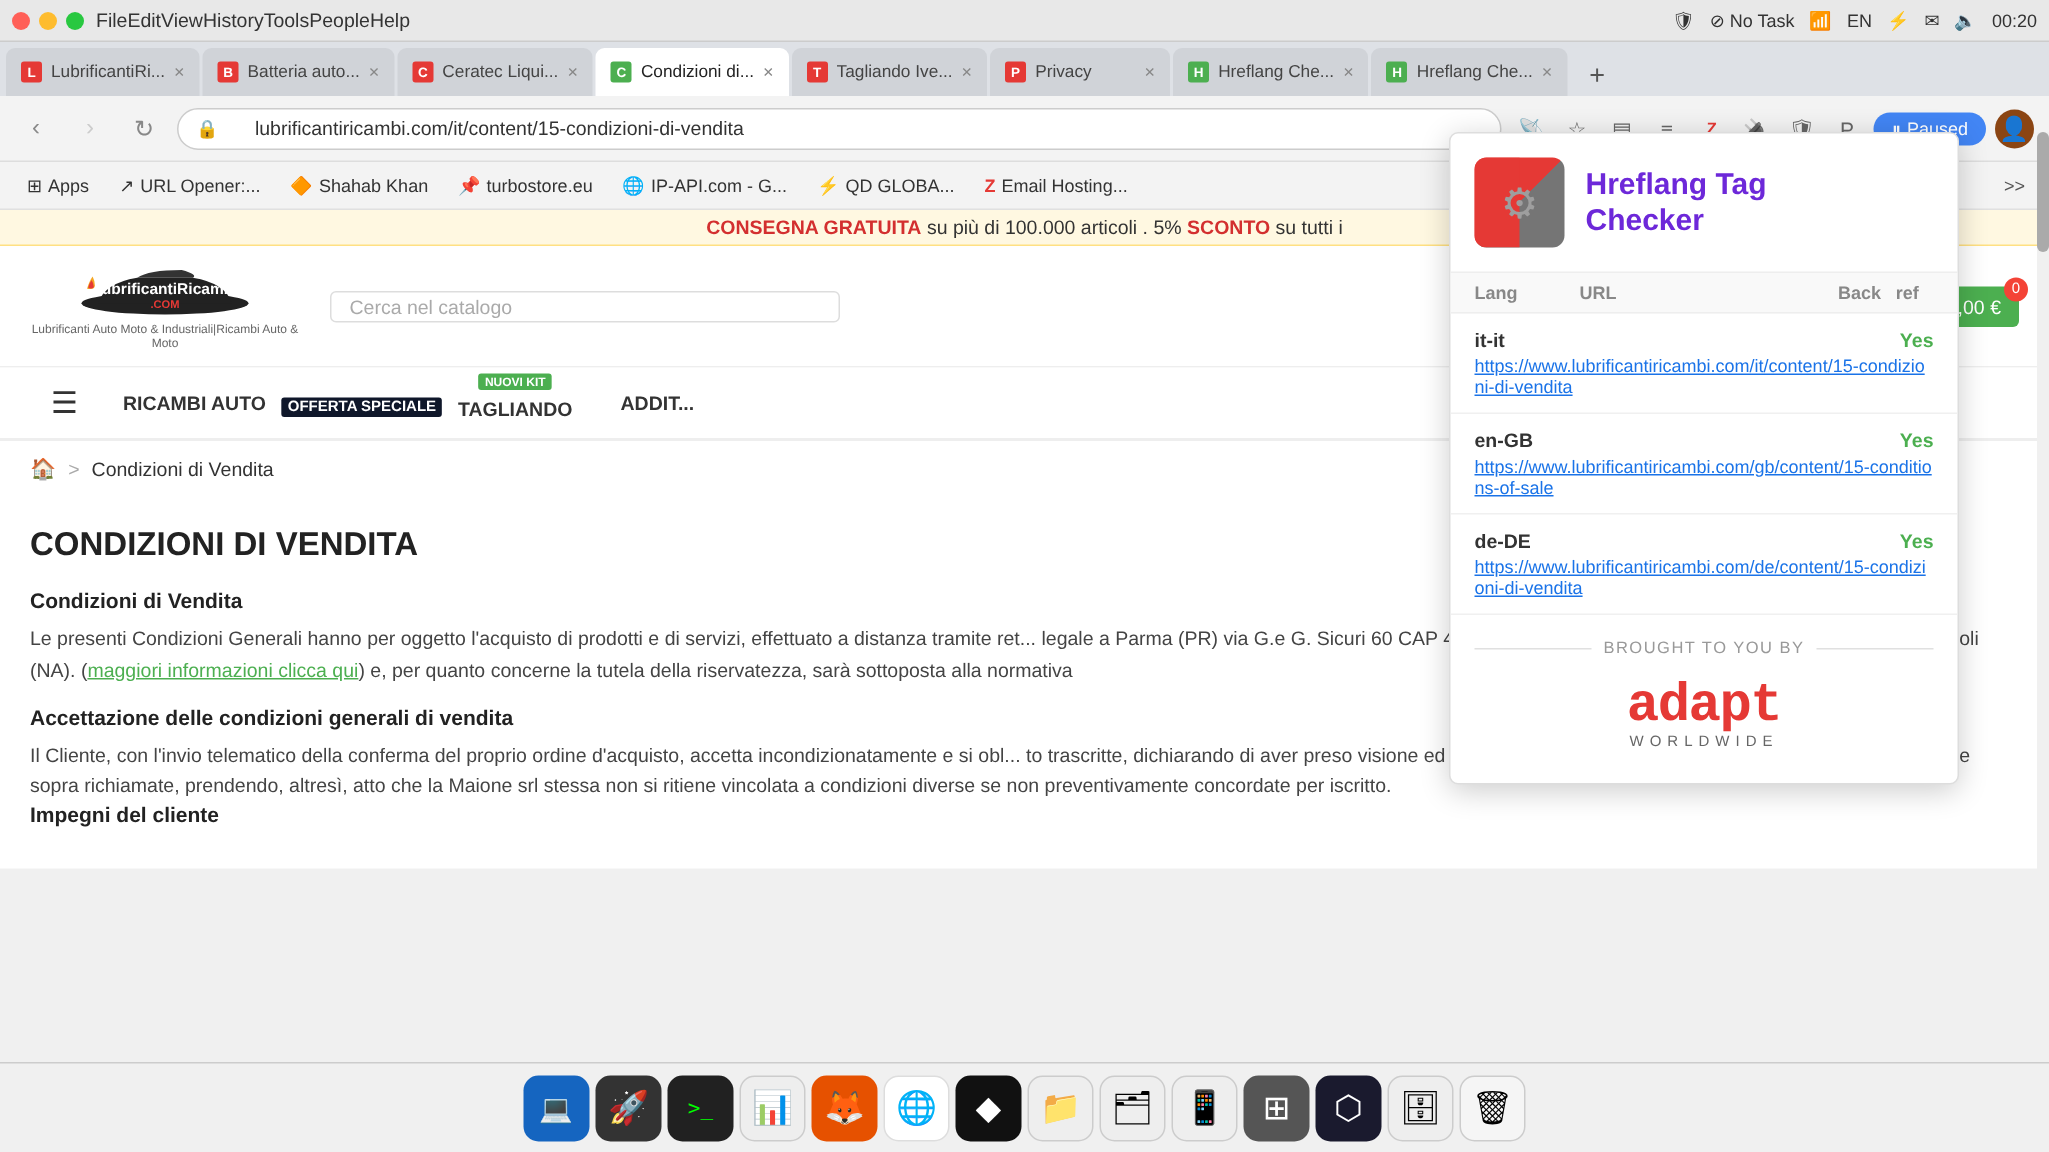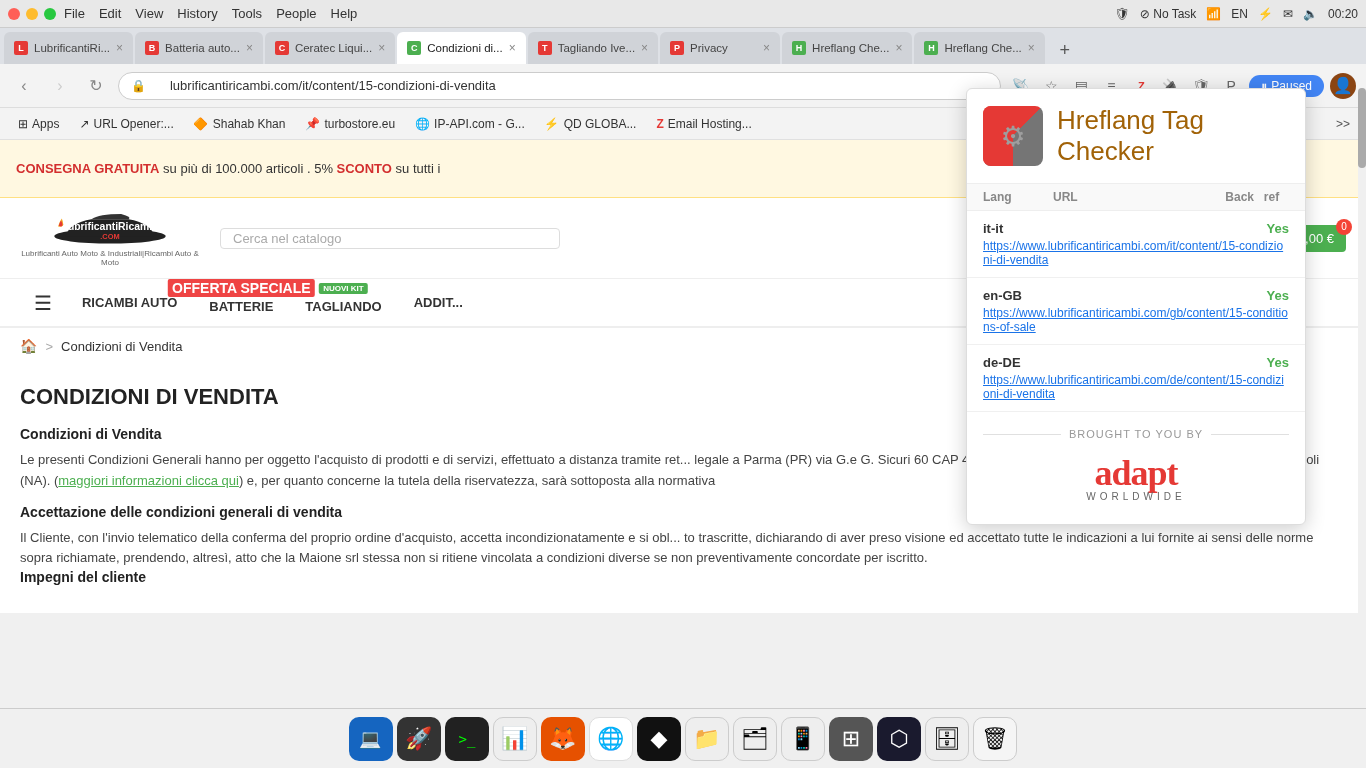--- a/index.html
+++ b/index.html
@@ -14,21 +14,21 @@
       padding: 0 8px;
       border-bottom: 1px solid #ccc;
       justify-content: space-between;
     }
     .titlebar-left { display: flex; align-items: center; gap: 8px; }
     .traffic-lights { display: flex; gap: 6px; }
     .traffic-light { width: 12px; height: 12px; border-radius: 50%; }
     .tl-red { background: #ff5f57; }
     .tl-yellow { background: #febc2e; }
     .tl-green { background: #28c840; }
-    .titlebar-menu { display: flex; gap: 14px; font-size: 13px; color: #333; }
+    .titlebar-menu { display: flex; font-size: 13px; color: #333; }
     .titlebar-menu span { cursor: pointer; }
     .titlebar-right { display: flex; align-items: center; gap: 10px; font-size: 12px; color: #333; }
     .titlebar-right span { font-size: 12px; }
 
     
     .tabbar {
       background: #dee1e6;
       height: 36px;
       display: flex;
       align-items: flex-end;
@@ -124,21 +124,22 @@
       color: #333;
       white-space: nowrap;
     }
     .bookmark-icon { font-size: 12px; }
     .bookmark-label { font-size: 12px; }
     .bookmarks-more { margin-left: auto; font-size: 12px; cursor: pointer; color: #555; padding: 3px 6px; }
 
     
     .site-banner {
       background: #fff8e1;
-      padding: 21px 16px;
+      padding: 4px 16px;
+      text-align: center;
       font-size: 13px;
       border-bottom: 1px solid #ffe082;
       color: #333;
     }
     .site-banner .free { color: #d32f2f; font-weight: bold; }
     .site-banner .discount { color: #d32f2f; font-weight: bold; }
 
     
     .site-header {
       display: flex;
@@ -186,26 +187,26 @@
       font-size: 13px;
       font-weight: 600;
       color: #333;
       cursor: pointer;
       white-space: nowrap;
       position: relative;
       text-transform: uppercase;
     }
     .nav-item .badge-special {
       position: absolute;
-      top: 0;
+      top: 20px;
       left: 50%;
       transform: translateX(-50%);
-      background: #ef4444;
+      background: #0f172a;
       color: #fff;
-      font-size: 14px;
+      font-size: 10px;
       padding: 1px 4px;
       border-radius: 2px;
       font-weight: bold;
       white-space: nowrap;
     }
     .nav-item .badge-new {
       position: absolute;
       top: 4px;
       left: 50%;
       transform: translateX(-50%);
@@ -278,21 +279,21 @@
       font-size: 28px;
       color: #9e9e9e;
     }
     .popup-logo-red {
       position: absolute;
       top: 0; left: 0;
       width: 50%; height: 100%;
       background: #e53935;
     }
     .popup-title-area { flex: 1; }
-    .popup-title { font-size: 26px; font-weight: normal; color: #a16207; line-height: 1.2; }
+    .popup-title { font-size: 20px; font-weight: bold; color: #6d28d9; line-height: 1.2; }
 
     .popup-table-header {
       display: flex;
       padding: 6px 16px;
       background: #f9f9f9;
       font-size: 12px;
       color: #888;
       font-weight: 600;
       border-bottom: 1px solid #eee;
     }
@@ -339,21 +340,21 @@
       height: 60px;
       display: flex;
       flex-direction: column;
       align-items: center;
       justify-content: center;
     }
     .adapt-text {
       font-size: 36px;
       font-weight: 900;
       color: #e53935;
-      font-family: Liberation Serif, serif;
+      font-family: Liberation Mono, monospace;
       letter-spacing: -1px;
       line-height: 1;
       text-align: center;
     }
     .adapt-sub {
       font-size: 10px;
       letter-spacing: 4px;
       color: #666;
       text-transform: uppercase;
     }

